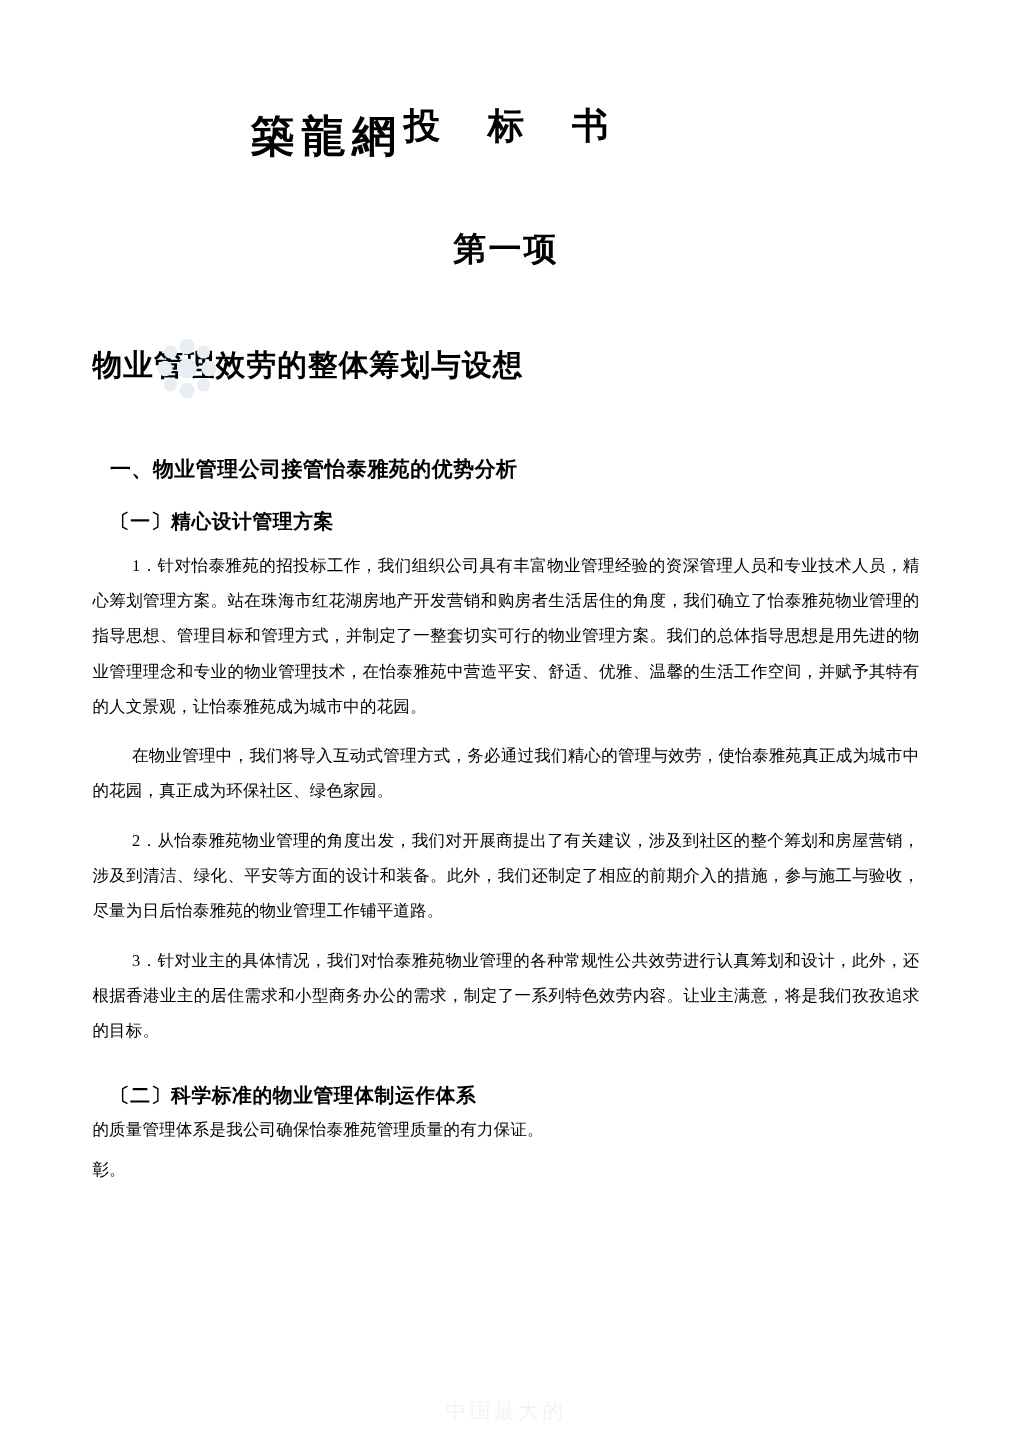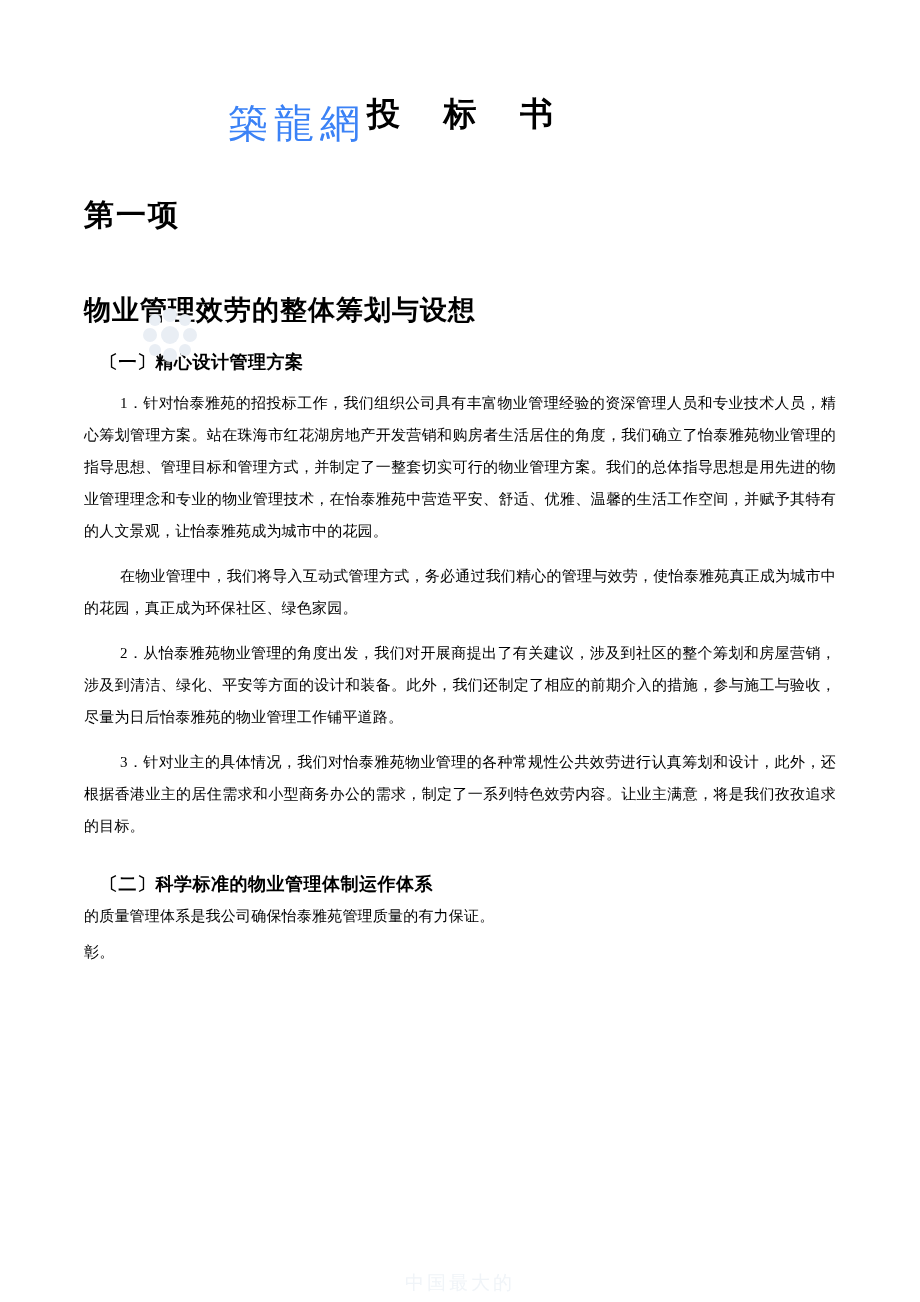--- a/index.html
+++ b/index.html
@@ -24,22 +24,22 @@
   }
 
   
   .wm-top {
     position: absolute;
     left: 228px;
     top: 96px;
     font-family: "Liberation Serif", serif;
     font-size: 40px;
     letter-spacing: 6px;
-    color: #3b82f6;
-    font-weight: normal;
+    color: #000000;
+    font-weight: bold;
     user-select: none;
     pointer-events: none;
   }
   .wm-flower {
     position: absolute;
     left: 140px;
     top: 305px;
     width: 60px;
     height: 60px;
     color: #e9eef4;
@@ -63,22 +63,23 @@
     margin: 0;
     padding-top: 92px;
     text-align: center;
     font-family: "DejaVu Sans", "Liberation Sans", sans-serif;
     font-weight: bold;
     font-size: 33px;
     letter-spacing: 16px;
     text-indent: 16px;
   }
   h2.doc-sub1 {
-    margin: 0;
+    margin: 11px;
     padding-top: 58px;
+    text-align: center;
     font-family: "DejaVu Sans", "Liberation Sans", sans-serif;
     font-weight: bold;
     font-size: 30px;
     letter-spacing: 2px;
   }
   h2.doc-sub2 {
     margin: 0;
     padding-top: 56px;
     font-family: "DejaVu Sans", "Liberation Sans", sans-serif;
     font-weight: bold;
@@ -147,20 +148,21 @@
       </g>
     </svg>
   </div>
 
   <h1 class="doc-title">投 标 书</h1>
 
   <h2 class="doc-sub1">第一项</h2>
 
   <h2 class="doc-sub2">物业管理效劳的整体筹划与设想</h2>
 
+  <h3 class="sec-title">一、物业管理公司接管怡泰雅苑的优势分析</h3>
 
   <h4 class="subsec-title">〔一〕精心设计管理方案</h4>
 
   <p class="body-par">1．针对怡泰雅苑的招投标工作，我们组织公司具有丰富物业管理经验的资深管理人员和专业技术人员，精心筹划管理方案。站在珠海市红花湖房地产开发营销和购房者生活居住的角度，我们确立了怡泰雅苑物业管理的指导思想、管理目标和管理方式，并制定了一整套切实可行的物业管理方案。我们的总体指导思想是用先进的物业管理理念和专业的物业管理技术，在怡泰雅苑中营造平安、舒适、优雅、温馨的生活工作空间，并赋予其特有的人文景观，让怡泰雅苑成为城市中的花园。</p>
   <p class="body-par">在物业管理中，我们将导入互动式管理方式，务必通过我们精心的管理与效劳，使怡泰雅苑真正成为城市中的花园，真正成为环保社区、绿色家园。</p>
   <p class="body-par">2．从怡泰雅苑物业管理的角度出发，我们对开展商提出了有关建议，涉及到社区的整个筹划和房屋营销，涉及到清洁、绿化、平安等方面的设计和装备。此外，我们还制定了相应的前期介入的措施，参与施工与验收，尽量为日后怡泰雅苑的物业管理工作铺平道路。</p>
   <p class="body-par">3．针对业主的具体情况，我们对怡泰雅苑物业管理的各种常规性公共效劳进行认真筹划和设计，此外，还根据香港业主的居住需求和小型商务办公的需求，制定了一系列特色效劳内容。让业主满意，将是我们孜孜追求的目标。</p>
 
   <h4 class="subsec-title spaced">〔二〕科学标准的物业管理体制运作体系</h4>
 

